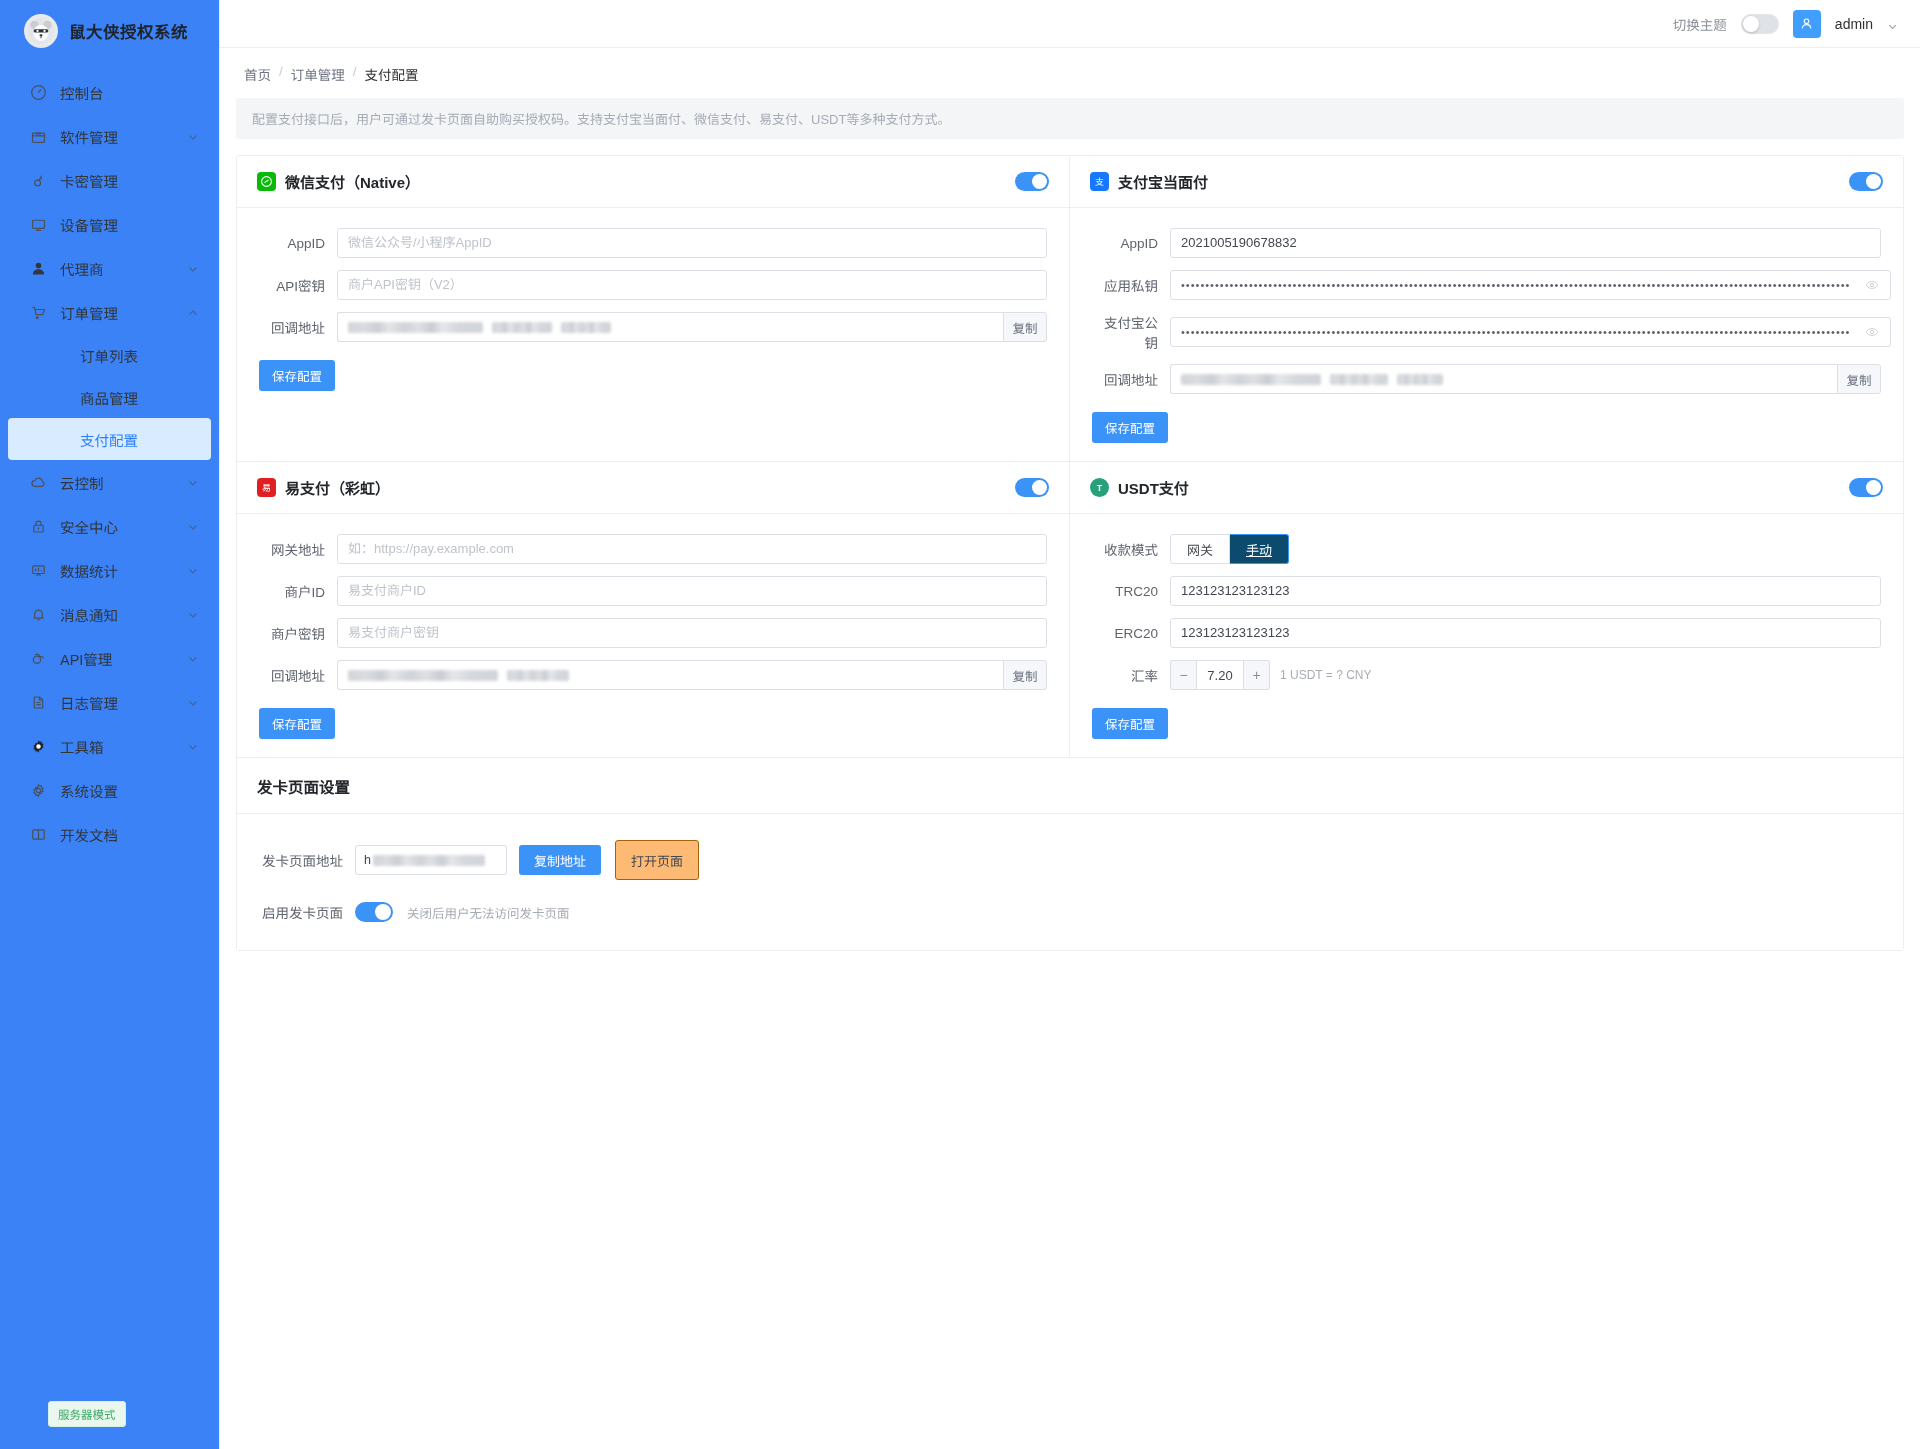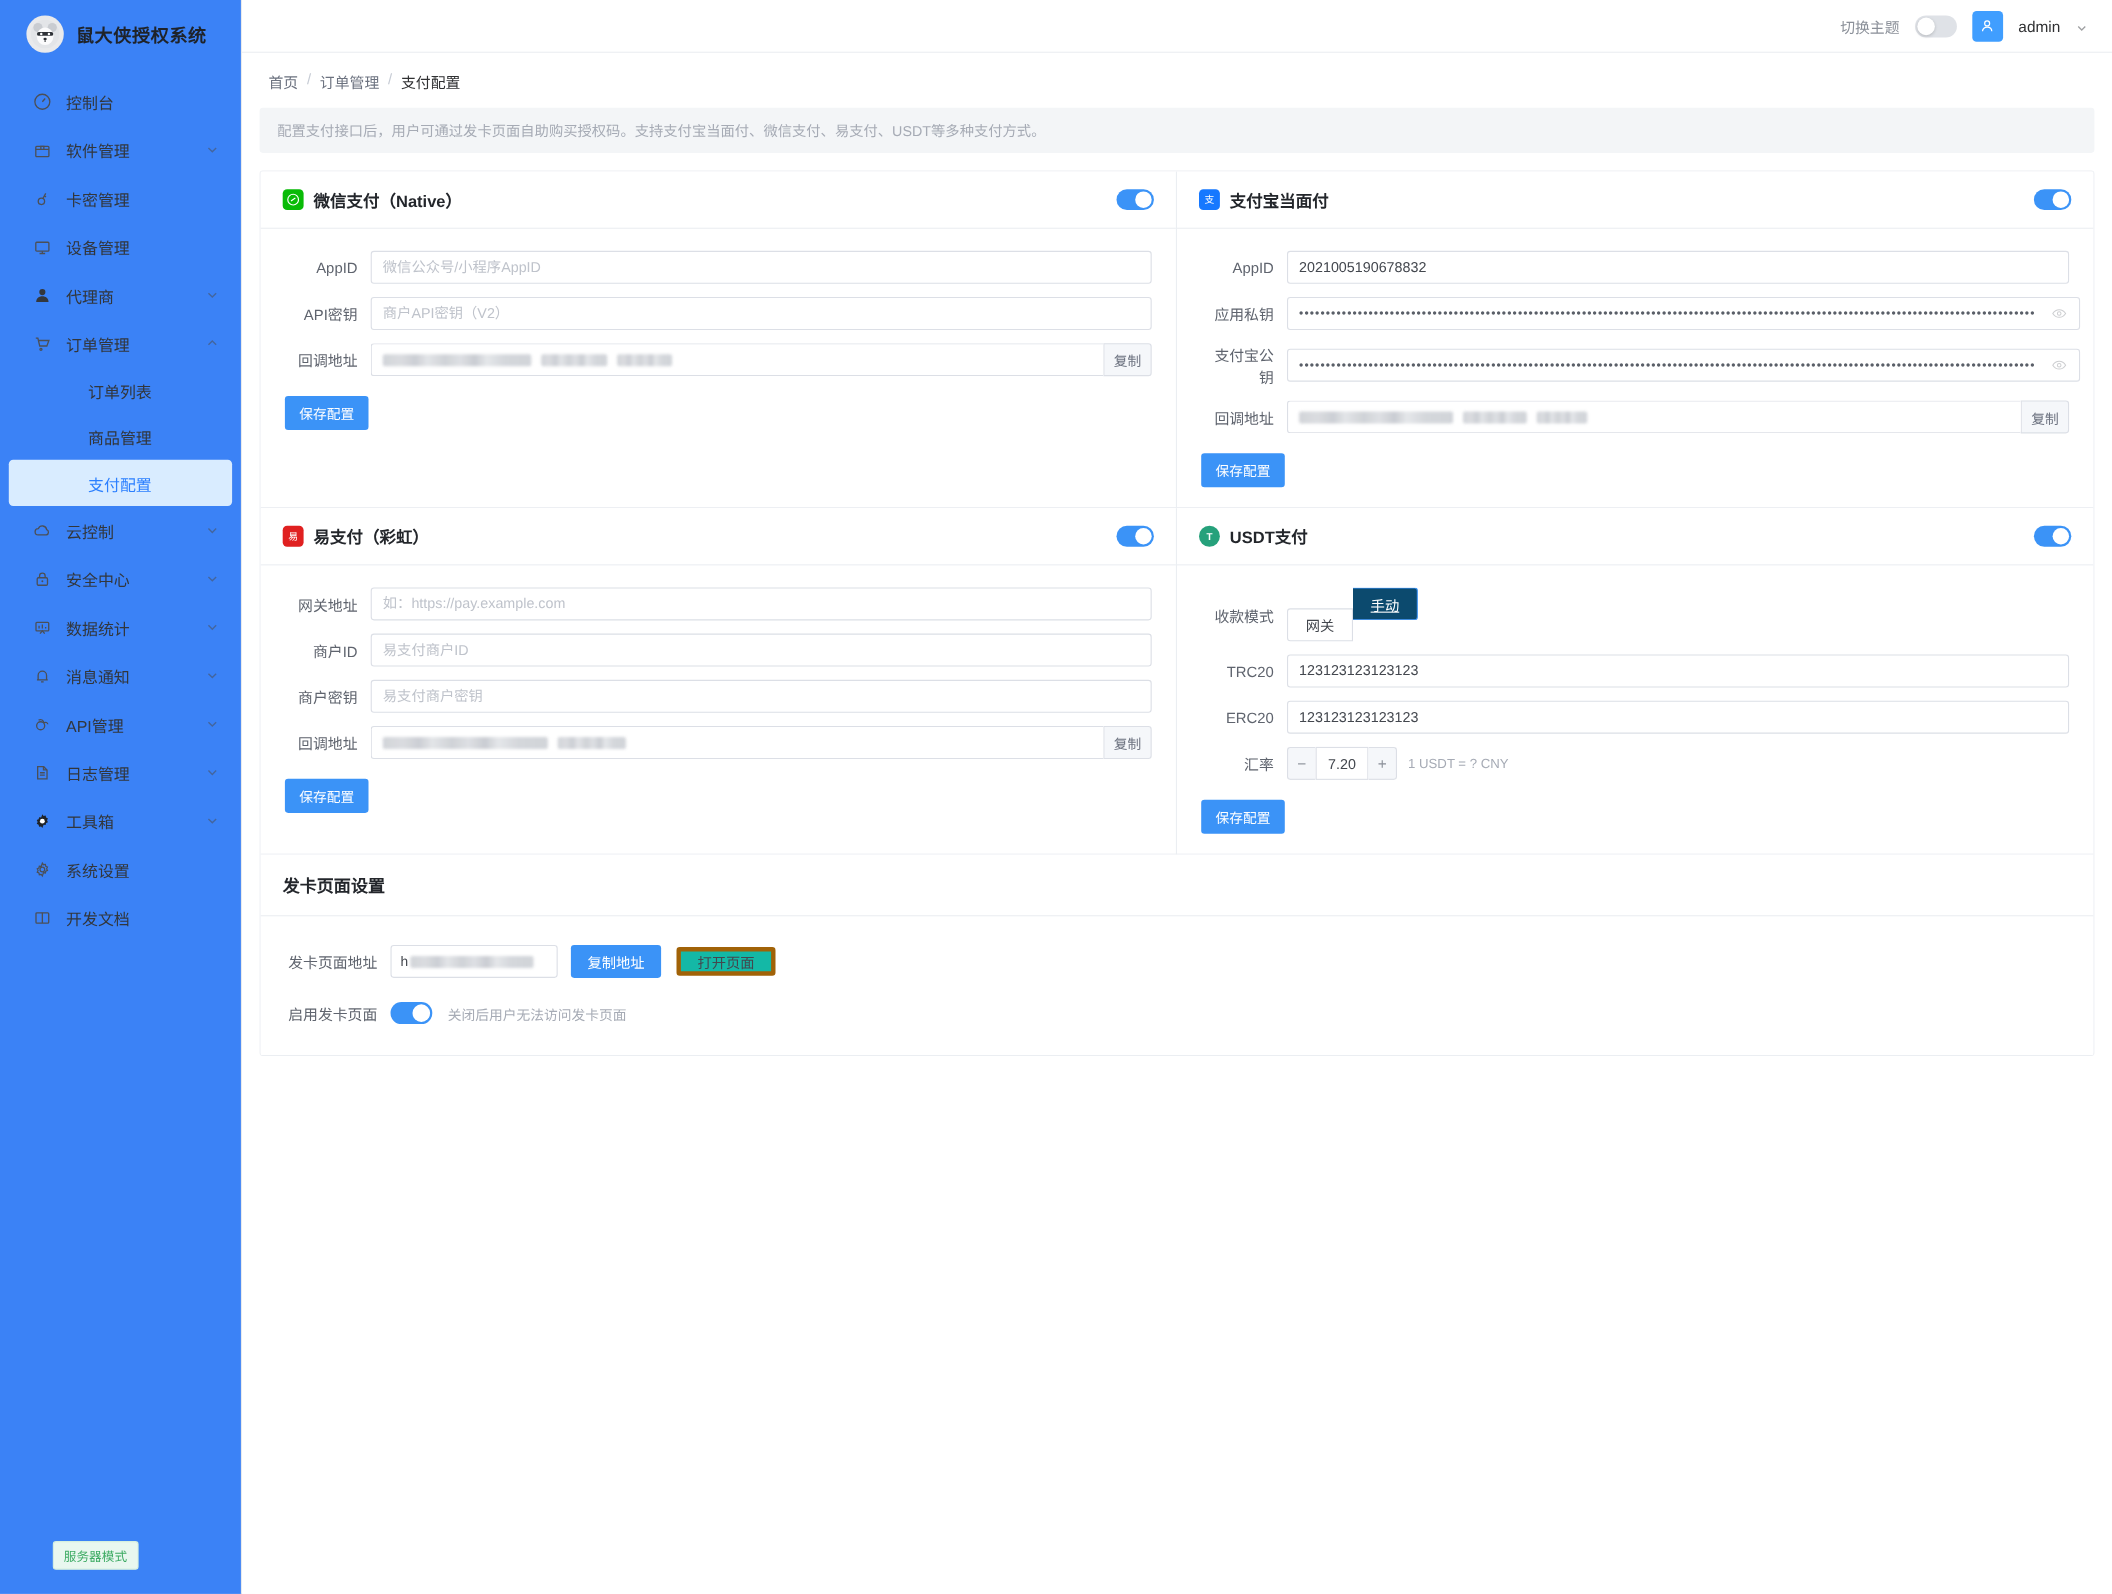--- a/index.html
+++ b/index.html
@@ -147,21 +147,21 @@
   .btn-save {
     display: inline-block; background: #3b93f7; color: #fff; font-size: 12.5px;
     padding: 6px 13px; border: none; border-radius: 3px; cursor: pointer;
     margin-top: 6px; font-family: "Liberation Sans", sans-serif;
   }
   .seg { display: flex; }
   .seg-btn {
     height: 30px; padding: 0 16px; border: 1px solid #dcdfe6; background: #fff;
     font-size: 13px; color: #43474e; display: flex; align-items: center; cursor: pointer;
   }
-  .seg-btn:first-child { border-top-left-radius: 3px; border-bottom-left-radius: 3px; margin-top: 19px; }
+  .seg-btn:first-child { border-top-left-radius: 3px; border-bottom-left-radius: 3px; }
   .seg-btn:last-child { border-top-right-radius: 3px; border-bottom-right-radius: 3px; border-left: none; }
   .seg-btn.active { background: #0c4a6e; border-color: #3b93f7; color: #fff; text-decoration: underline; }
 
   .stepper { display: flex; align-items: stretch; }
   .step-btn {
     width: 26px; height: 30px; border: 1px solid #dcdfe6; background: #f5f7fa;
     display: flex; align-items: center; justify-content: center;
     font-size: 14px; color: #8b9099; cursor: pointer;
   }
   .step-btn.minus { border-top-left-radius: 3px; border-bottom-left-radius: 3px; border-right: none; }
@@ -183,22 +183,22 @@
   .addr-inp {
     width: 152px; height: 30px; border: 1px solid #dcdfe6; border-radius: 3px;
     padding: 0 8px; display: flex; align-items: center; font-size: 12.5px; color: #43474e; overflow: hidden;
   }
   .btn-primary {
     background: #3b93f7; color: #fff; font-size: 13px; height: 30px; padding: 0 15px;
     border: none; border-radius: 3px; cursor: pointer; margin-left: 12px;
     font-family: "Liberation Sans", sans-serif;
   }
   .btn-default {
-    background: #14b8a6; color: #43474e; font-size: 13px; height: 26px; padding: 0 15px;
-    border: 4px solid #a16207; border-radius: 3px; cursor: pointer; margin-left: 14px;
+    background: #fdba74; color: #43474e; font-size: 13px; height: 40px; padding: 0 15px;
+    border: 1px solid #a16207; border-radius: 3px; cursor: pointer; margin-left: 14px;
     font-family: "Liberation Sans", sans-serif;
   }
   .sw2 { width: 38px; height: 20px; border-radius: 10px; background: #3b93f7; position: relative; cursor: pointer; }
   .sw2 .knob { position: absolute; top: 2px; right: 2px; width: 16px; height: 16px; background: #fff; border-radius: 50%; }
   .sub-hint { font-size: 12.5px; color: #a6abb5; margin-left: 14px; }
   .sw-big { width: 34px; height: 19px; border-radius: 10px; background: #3b93f7; position: relative; cursor: pointer; flex: 0 0 34px; }
   .sw-big .knob { position: absolute; top: 2px; right: 2px; width: 15px; height: 15px; background: #fff; border-radius: 50%; }
 </style>
 </head>
 <body>

